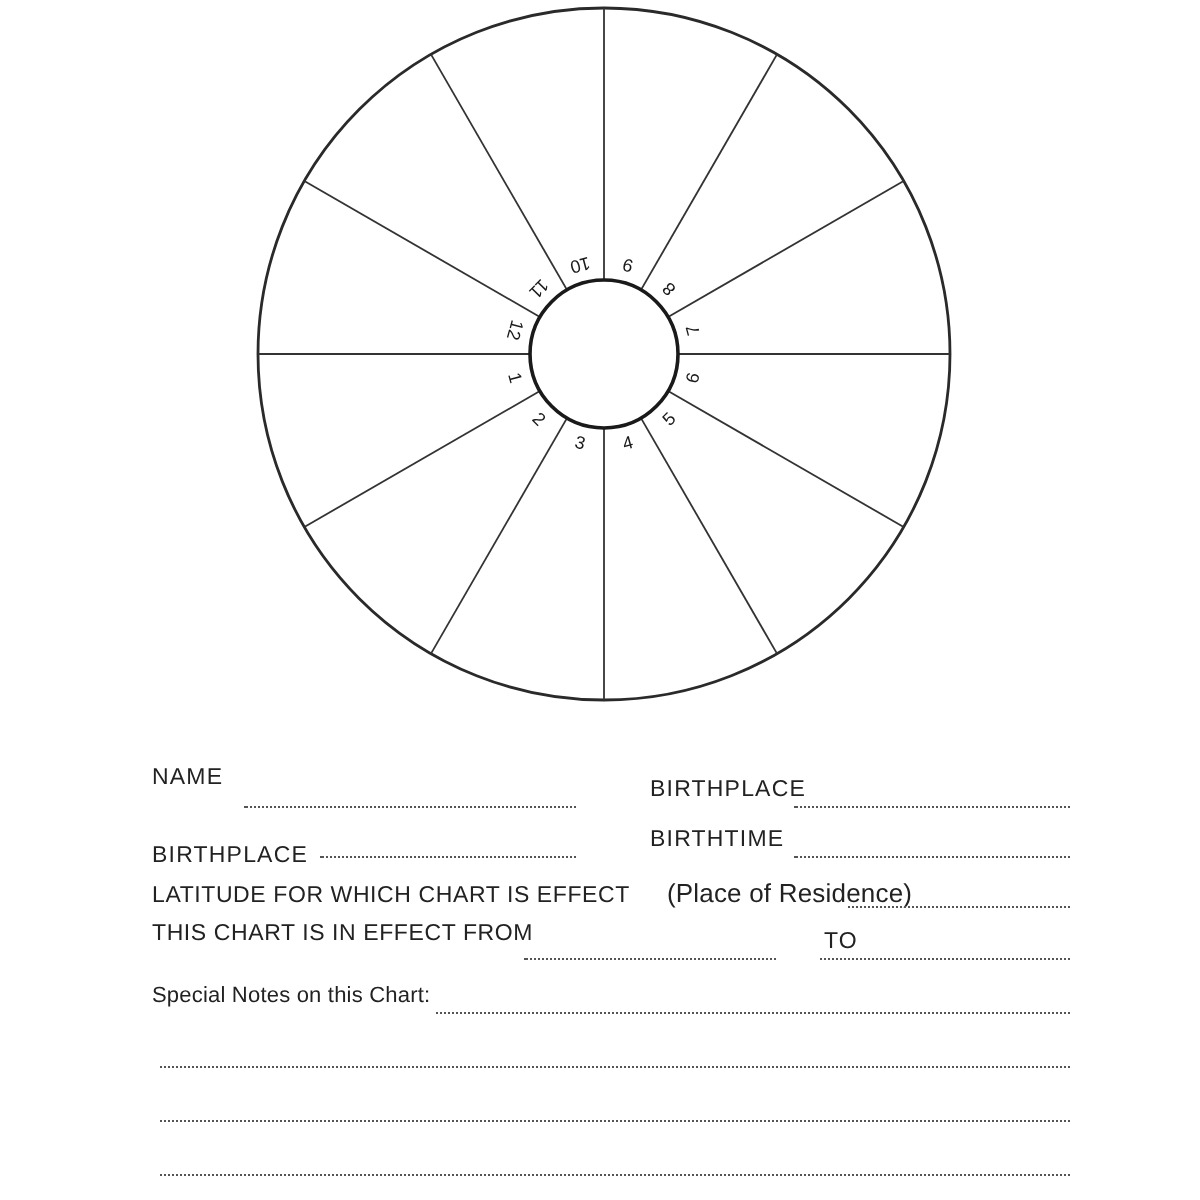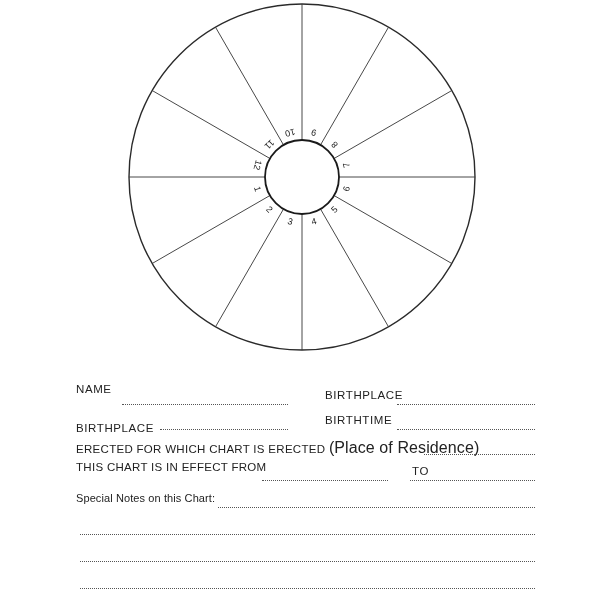--- a/index.html
+++ b/index.html
@@ -5,21 +5,21 @@
   html, body { margin: 0; padding: 0; background: #ffffff; }
   body { width: 600px; height: 600px; position: relative; overflow: hidden;
          font-family: "Liberation Sans", sans-serif; color: #1a1a1a; }
   #wheel { position: absolute; left: 0; top: 0; width: 600px; height: 360px; }
   .row { position: absolute; left: 76px; font-size: 11.5px; letter-spacing: 0.6px;
          white-space: nowrap; color: #222; }
   .row .lbl { display: inline-block; }
   .dots { display: inline-block; border-bottom: 1.6px dotted #555; height: 0; vertical-align: 1px; }
   .field { position: absolute; }
   .notes-lbl { font-size: 11px; letter-spacing: 0.1px; }
-  .small { font-size: 16px; letter-spacing: 0.1px; }
+  .small { font-size: 13px; letter-spacing: 0.1px; margin-left: 15px; }
   .house-num { font-family: "Liberation Sans", sans-serif; font-size: 9px; fill: #1a1a1a; }
 </style>
 </head>
 <body>
 
 <svg id="wheel" viewBox="0 0 600 360" xmlns="http://www.w3.org/2000/svg">
   <circle cx="302" cy="177" r="173" fill="none" stroke="#2a2a2a" stroke-width="1.4"></circle>
   <g id="spokes">
       <line x1="265" y1="177" x2="129" y2="177" stroke="#333333" stroke-width="0.9"></line>
       <line x1="269.9570600599758" y1="195.5" x2="152.1776051452921" y2="263.5" stroke="#333333" stroke-width="0.9"></line>
@@ -71,21 +71,21 @@
   <span class="dots" style="width:128px;"></span>
 </div>
 <div class="row" style="top:414px; left:325px;">
   <span class="lbl">BIRTHTIME</span>
 </div>
 <div class="field" style="left:397px; top:417px; width:138px; height:9px;">
   <span class="dots" style="width:138px;"></span>
 </div>
 
 <div class="row" style="top:439px; letter-spacing:0.3px;">
-  <span class="lbl">ERECTED FOR WHICH CHART IS ERECTED</span>
+  <span class="lbl">LATITUDE FOR WHICH CHART IS EFFECT</span>
   <span class="lbl small">(Place of Residence)</span>
 </div>
 <div class="field" style="left:424px; top:442px; width:111px; height:9px;">
   <span class="dots" style="width:111px;"></span>
 </div>
 
 <div class="row" style="top:448px; letter-spacing:0.3px;margin-top:13px;">
   <span class="lbl">THIS CHART IS IN EFFECT FROM</span>
 </div>
 <div class="field" style="left:262px; top:468px; width:126px; height:9px;">

